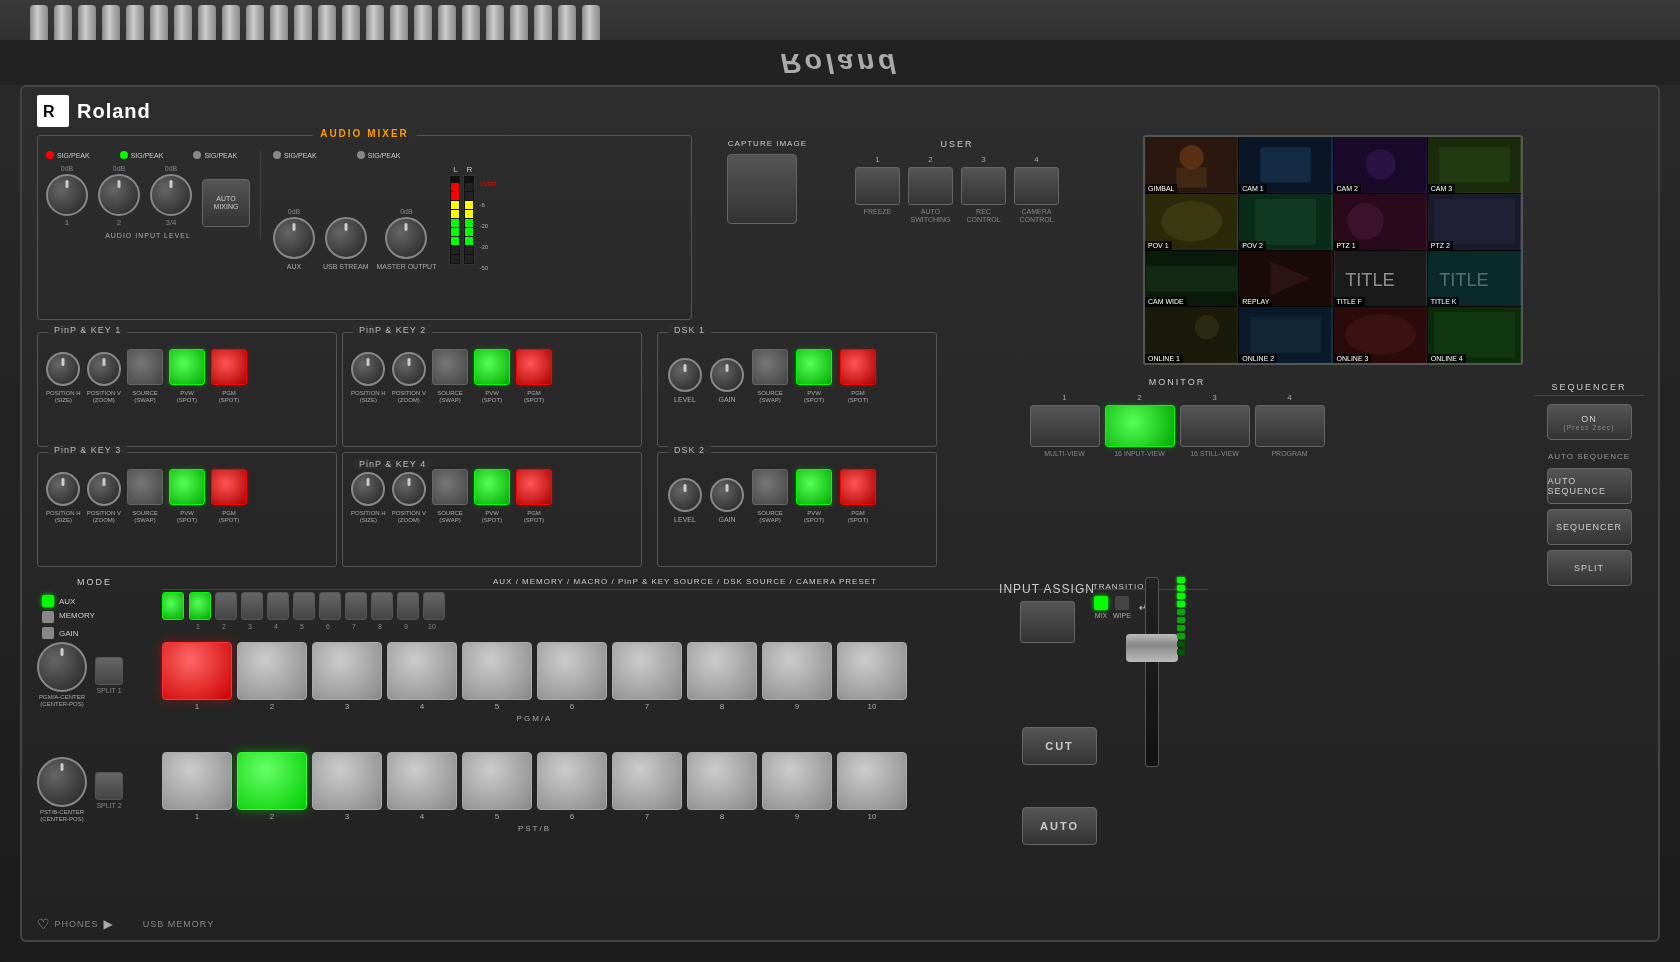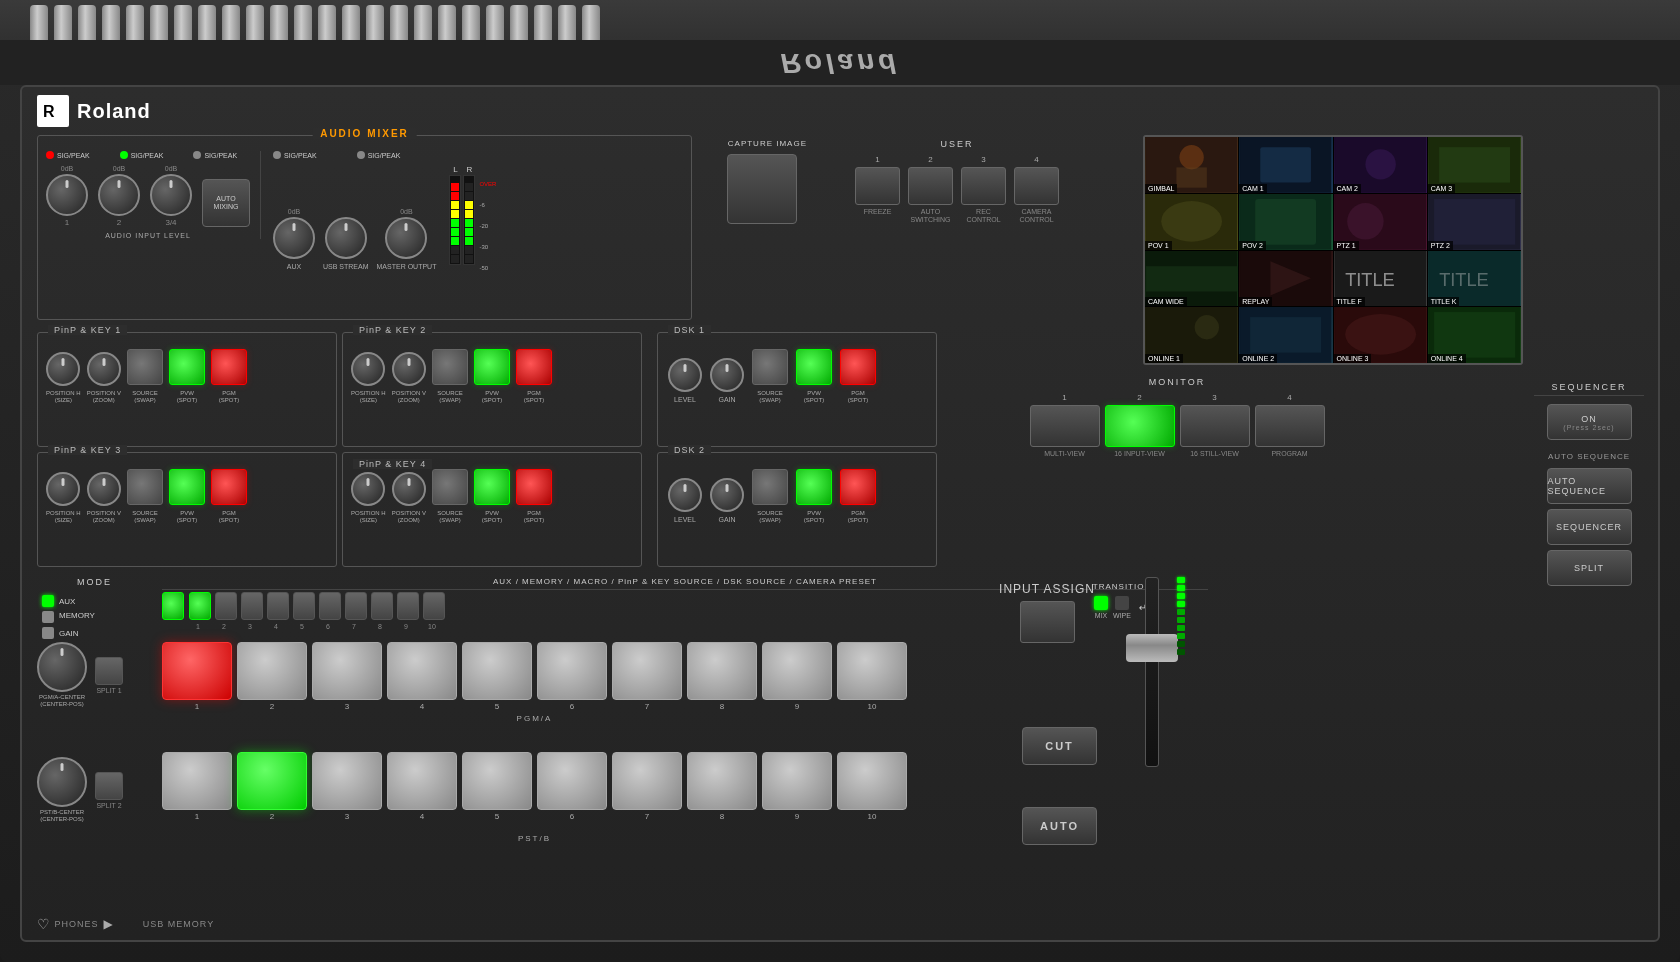--- a/index.html
+++ b/index.html
@@ -1129,21 +1129,21 @@
         </div>
         <div style="display:flex;flex-direction:column;align-items:center;gap:2px;">
           <div class="large-sq-btn large-sq-btn-inactive"></div>
           <span class="num-label">9</span>
         </div>
         <div style="display:flex;flex-direction:column;align-items:center;gap:2px;">
           <div class="large-sq-btn large-sq-btn-inactive"></div>
           <span class="num-label">10</span>
         </div>
       </div>
-      <div style="font-size:8px;color:#aaa;text-align:center;letter-spacing:2px;margin-top:10px;">PST/B</div>
+      <div style="font-size:8px;color:#aaa;text-align:center;letter-spacing:2px;">PST/B</div>
     </div>
 
     <div style="position:absolute; top:495px; left:960px; width:130px;">
       <div style="font-size:12px;color:#ccc;text-align:center;letter-spacing:1px;margin-bottom:5px;">INPUT ASSIGN</div>
       <div style="width:55px;height:42px;background:linear-gradient(180deg,#555,#333);border:1px solid #666;border-radius:3px;margin:0 auto;cursor:pointer;"></div>
     </div>
 
     <div style="position:absolute; top:495px; left:1040px; width:120px;">
       <div style="font-size:8px;color:#ccc;text-align:center;letter-spacing:1px;margin-bottom:5px;">TRANSITION</div>
       <div style="display:flex;gap:5px;align-items:center;justify-content:center;">

